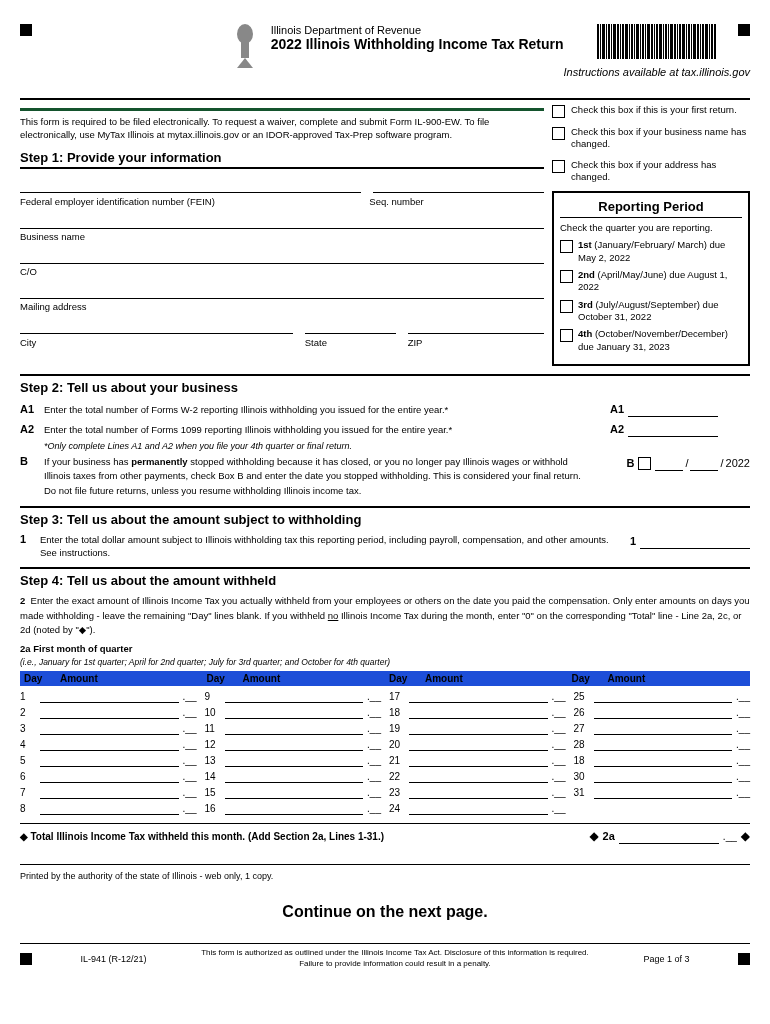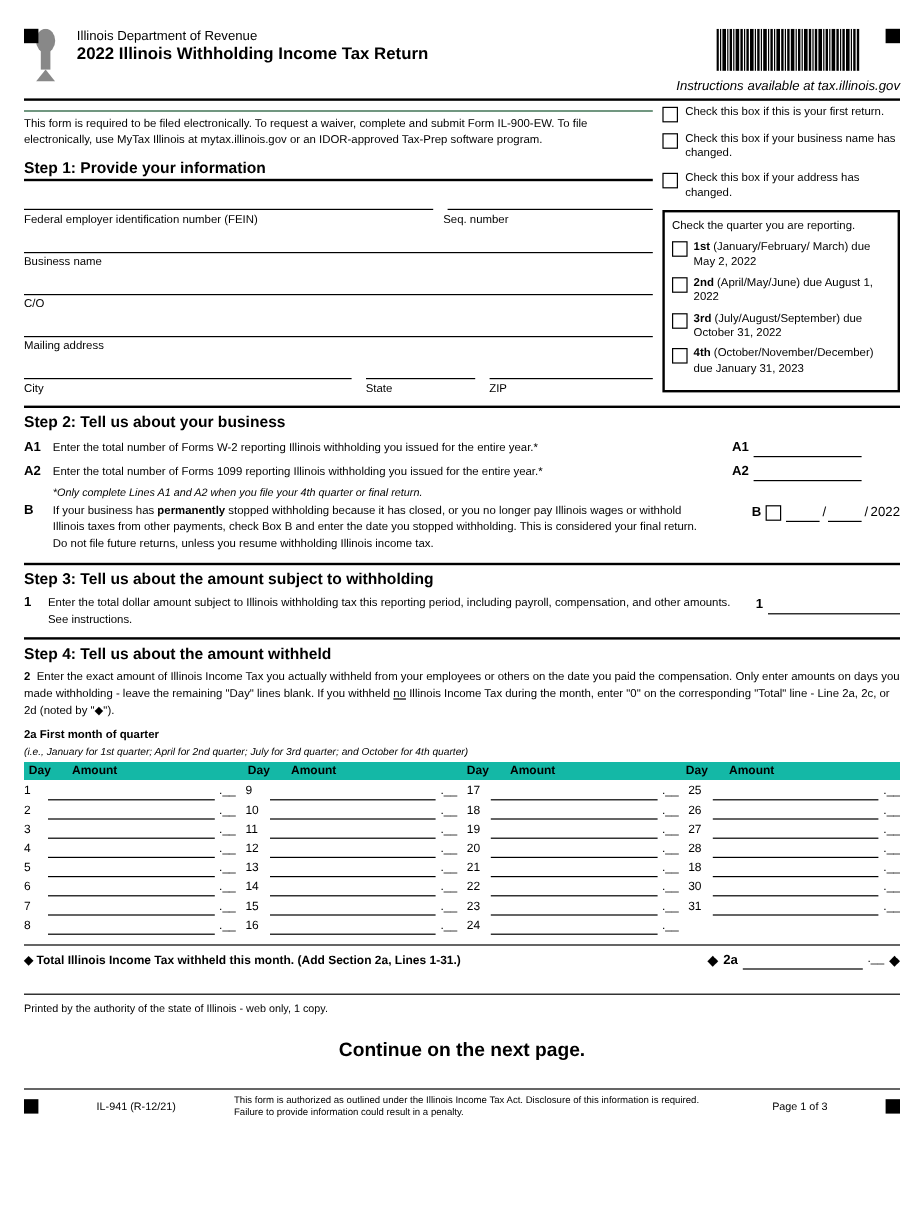--- a/index.html
+++ b/index.html
@@ -25,22 +25,22 @@
       position: absolute;
     }
     .corner-tl { top: 0; left: 0; }
     .corner-tr { top: 0; right: 0; }
     .corner-bl { bottom: 0; left: 0; }
     .corner-br { bottom: 0; right: 0; }
 
     .header-row {
       display: flex;
       align-items: flex-start;
-      justify-content: space-between;
-      margin-bottom: 4px;
+      justify-content: flex-end;
+      margin-bottom: 20px;
       margin-top: 14px;
     }
     .header-left {
       display: flex;
       align-items: flex-start;
       gap: 8px;
     }
     .state-logo {
       width: 36px;
       height: 44px;
@@ -65,21 +65,21 @@
       font-size: 9px;
     }
     .instructions-link {
       font-size: 11px;
       font-style: italic;
     }
     .intro-text {
       font-size: 9.5px;
       line-height: 1.4;
       margin-top: 4px;
-      border-top: 1px solid #14532d;
+      border-top: 3px solid #14532d;
       padding-top: 4px;
     }
 
     .step-header {
       font-size: 13px;
       font-weight: bold;
       margin: 8px 0 6px 0;
       border-bottom: 2px solid #000;
       padding-bottom: 2px;
     }
@@ -356,21 +356,21 @@
       justify-content: space-between;
       align-items: center;
       padding-top: 4px;
       margin-top: 6px;
     }
     .bottom-left {
       font-size: 9px;
     }
     .bottom-center {
       font-size: 8px;
-      text-align: left;
+      text-align: center;
       max-width: 400px;
       line-height: 1.3;
     }
     .bottom-right {
       font-size: 9px;
     }
   </style>
 </head>
 <body>
 
@@ -493,20 +493,21 @@
       <div class="checkbox-item" style="margin-bottom: 8px;">
         <div class="checkbox-box"></div>
         <div class="checkbox-text">Check this box if your business name has changed.</div>
       </div>
       <div class="checkbox-item" style="margin-bottom: 8px;">
         <div class="checkbox-box"></div>
         <div class="checkbox-text">Check this box if your address has changed.</div>
       </div>
 
       <div class="reporting-period-box">
+        <div class="rp-title">Reporting Period</div>
         <div class="rp-subtitle">Check the quarter you are reporting.</div>
         <div class="rp-item">
           <div class="checkbox-box"></div>
           <div class="rp-item-text"><span class="rp-item-bold">1st</span><span> (January/February/ March) due May 2, 2022</span></div>
         </div>
         <div class="rp-item">
           <div class="checkbox-box"></div>
           <div class="rp-item-text"><span class="rp-item-bold">2nd</span><span> (April/May/June) due August 1, 2022</span></div>
         </div>
         <div class="rp-item">
@@ -576,21 +577,21 @@
   <div class="section-divider"></div>
   <div class="full-step-header">Step 4:  Tell us about the amount withheld</div>
 
   <div class="step4-intro">
     <strong>2</strong>&nbsp;&nbsp;<span>Enter the exact amount of Illinois Income Tax you actually withheld from your employees or others on the date you paid the compensation.</span><span> Only enter amounts on days you made withholding - leave the remaining "Day" lines blank.</span><span> If you withheld </span><u>no</u><span> Illinois Income Tax during the month, enter "0" on the corresponding "Total" line - Line 2a, 2c, or 2d (noted by "</span><span>◆</span><span>").</span>
   </div>
 
   <div class="quarter-label">2a  First month of quarter</div>
   <div class="quarter-sublabel">(i.e., January for 1st quarter; April for 2nd quarter; July for 3rd quarter; and October for 4th quarter)</div>
 
-  <div style="display: grid; grid-template-columns: repeat(4, 1fr); gap: 0 8px; background: #14b8a6; padding: 2px 4px; margin-bottom: 3px;">
+  <div style="display: grid; grid-template-columns: repeat(4, 1fr); gap: 0 8px; background: #1d4ed8; padding: 2px 4px; margin-bottom: 3px;">
     <div style="display:flex; gap:16px;">
       <span style="font-weight:bold; font-size:10px; min-width:20px;">Day</span>
       <span style="font-weight:bold; font-size:10px;">Amount</span>
     </div>
     <div style="display:flex; gap:16px;">
       <span style="font-weight:bold; font-size:10px; min-width:20px;">Day</span>
       <span style="font-weight:bold; font-size:10px;">Amount</span>
     </div>
     <div style="display:flex; gap:16px;">
       <span style="font-weight:bold; font-size:10px; min-width:20px;">Day</span>

